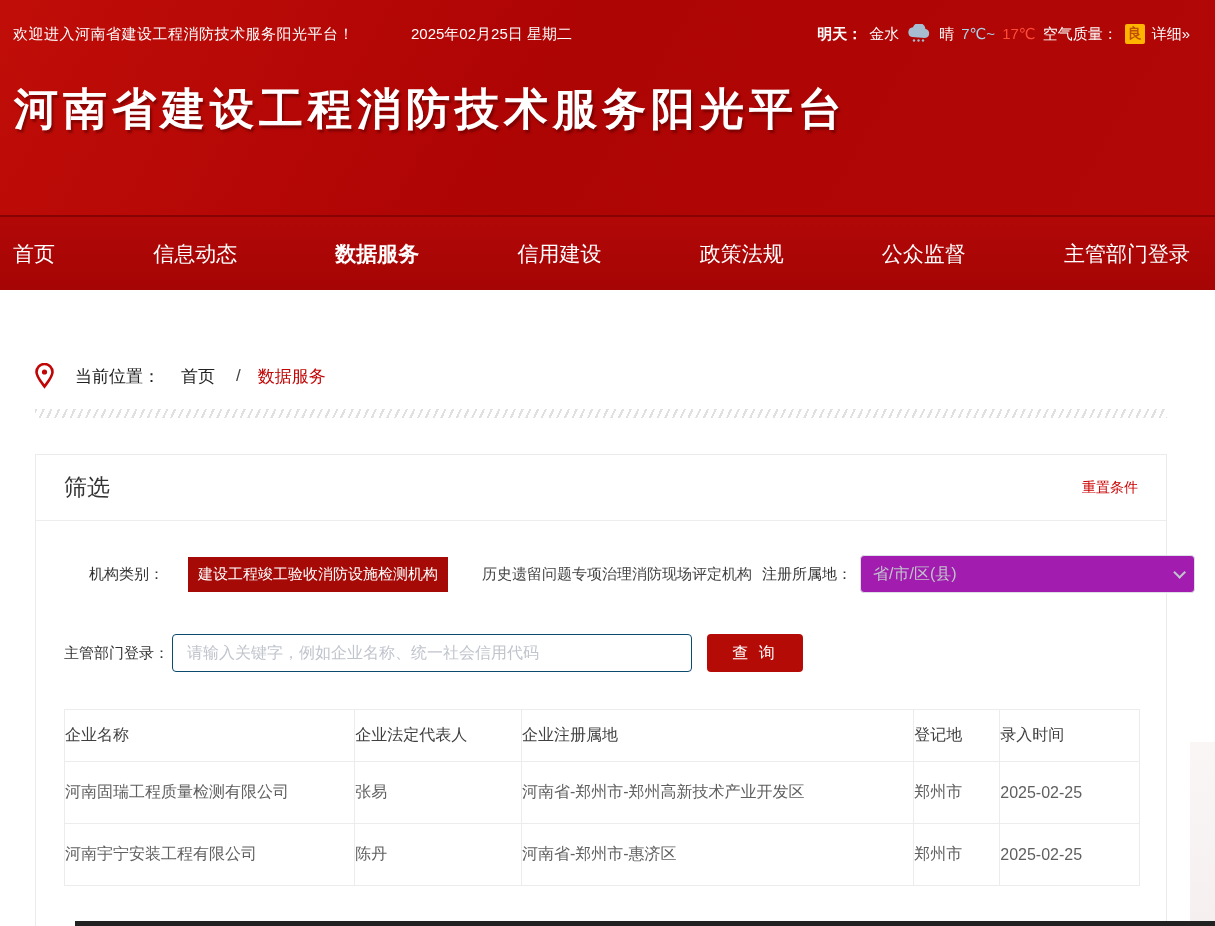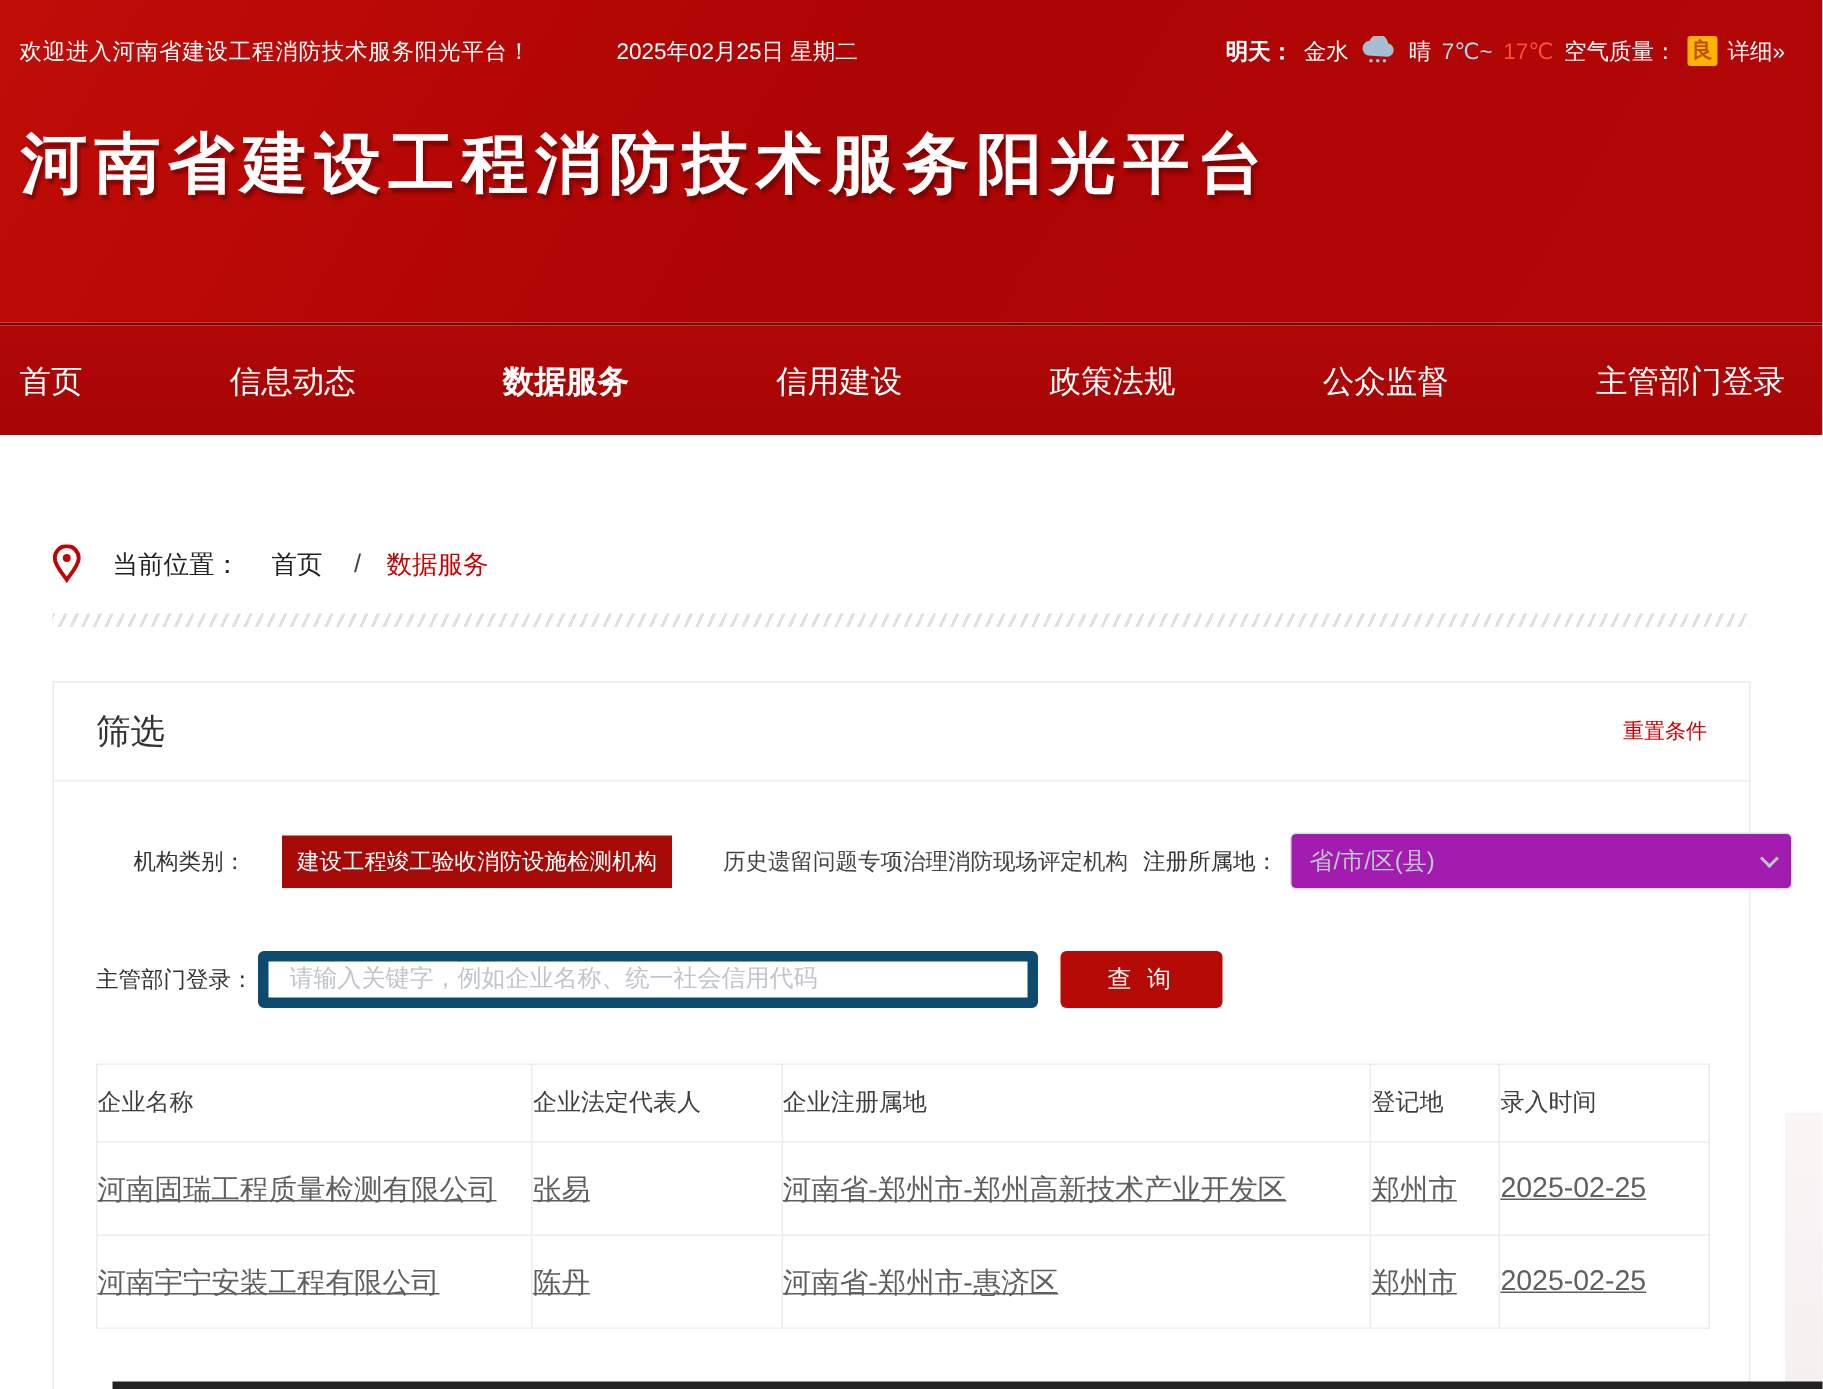--- a/index.html
+++ b/index.html
@@ -54,35 +54,35 @@
     flex:none; white-space:nowrap; }
   .cat-tab { font-size:15px; padding:8px 10px; margin-left:24px; cursor:pointer;
     color:#444; white-space:nowrap; }
   .cat-tab.active { background:#a50a06; color:#fff; }
   .region-group { margin-left:auto; display:flex; align-items:center; }
   .select-box { width:335px; height:38px; border:1px solid #dcdfe6; border-radius:4px;
     margin-left:8px; display:flex; align-items:center; padding:0 12px;
     color:#c0c4cc; font-size:16px; cursor:pointer; background:#a21caf; }
   .chevron { margin-left:auto; width:9px; height:9px; border-right:2px solid #c0c4cc;
     border-bottom:2px solid #c0c4cc; transform:rotate(45deg) translateY(-3px); }
-  .kw-input { width:520px; height:38px; border:7px solid #0c4a6e; border-radius:4px;
+  .kw-input { width:520px; height:38px; border:1px solid #0c4a6e; border-radius:4px;
     margin-left:8px; padding:0 14px; font-size:16px; color:#333; outline:none;
     font-family:inherit; }
   .kw-input::placeholder { color:#c0c4cc; }
-  .search-btn { width:108px; height:38px; margin-left:15px; background:#b50b07;
+  .search-btn { width:96px; height:38px; margin-left:15px; background:#b50b07;
     color:#fff; font-size:16px; border:none; border-radius:4px; cursor:pointer;
     letter-spacing:3px; font-family:inherit; }
 
   
   table.data-table { width:1076px; margin:37px auto 0; border-collapse:collapse;
     table-layout:fixed; }
   .data-table th, .data-table td { border:1px solid #ececec; text-align:left;
     font-weight:normal; }
   .data-table th { height:52px; font-size:16px; color:#3f3f3f; }
-  .data-table td { height:62px; font-size:19px; color:#5f5f5f;text-decoration:underline; }
+  .data-table td { height:62px; font-size:16px; color:#5f5f5f; }
   .col-name  { width:27%; }
   .col-legal { width:15.5%; }
   .col-reg   { width:36.5%; }
   .col-place { width:8%; }
   .col-time  { width:13%; }
   .right-strip { position:fixed; right:0; top:742px; width:25px; height:184px;
     background:linear-gradient(#faf6f6,#f5eff0); }
   .bottom-bar { position:fixed; left:75px; right:0; bottom:0; height:5px; background:#222; }
 
   .icon-svg { display:block; }

